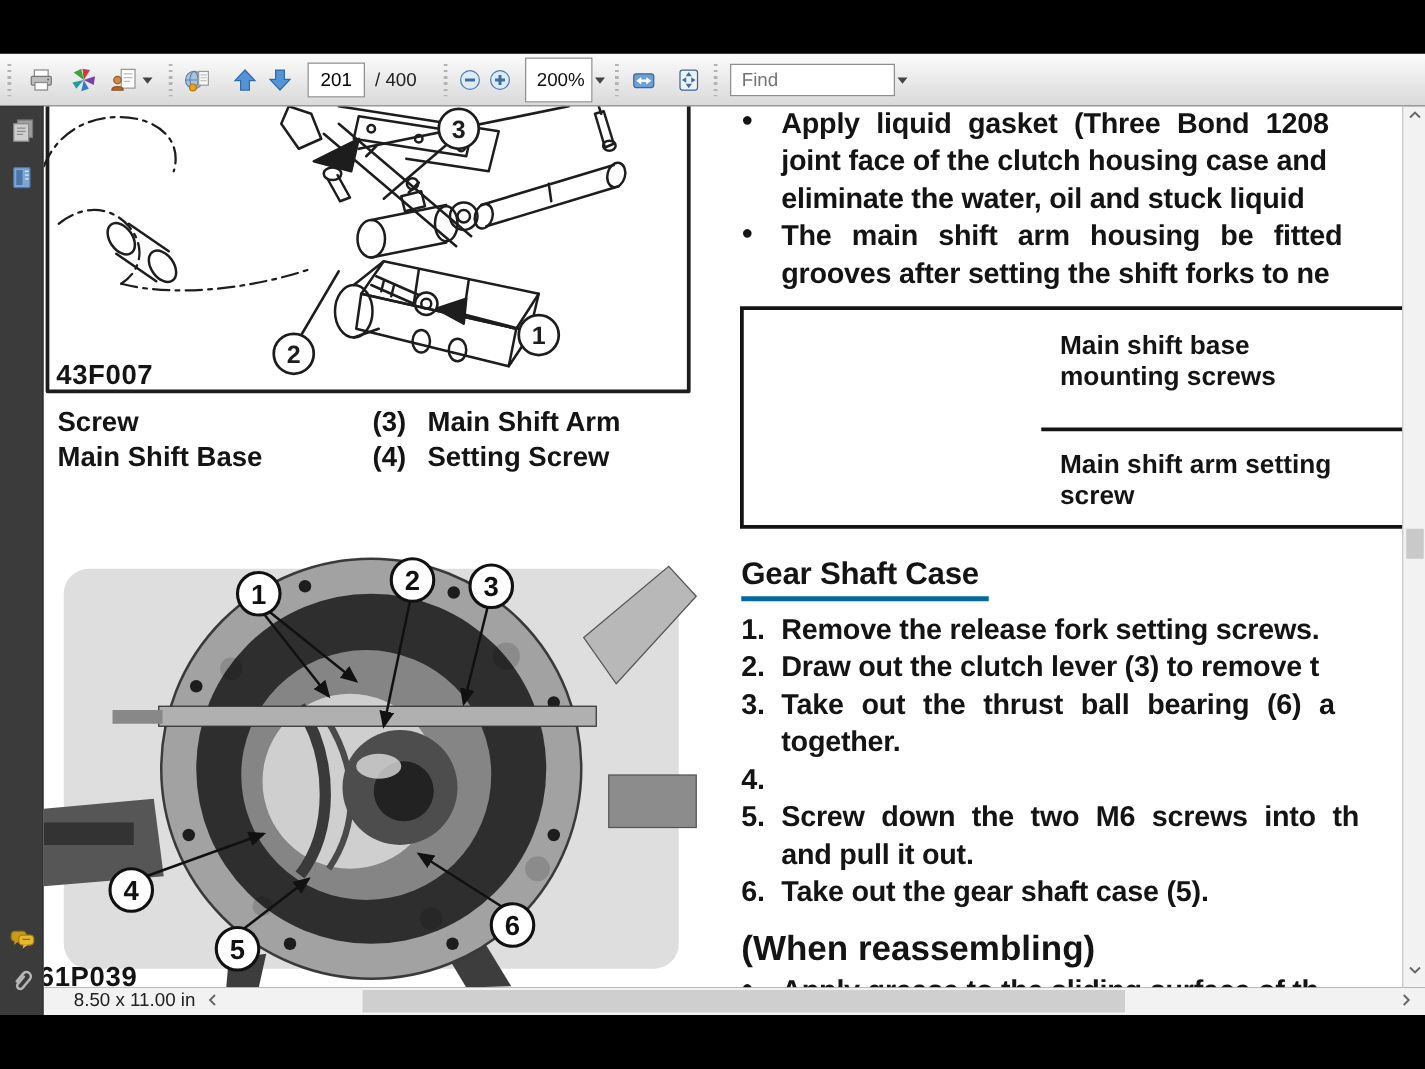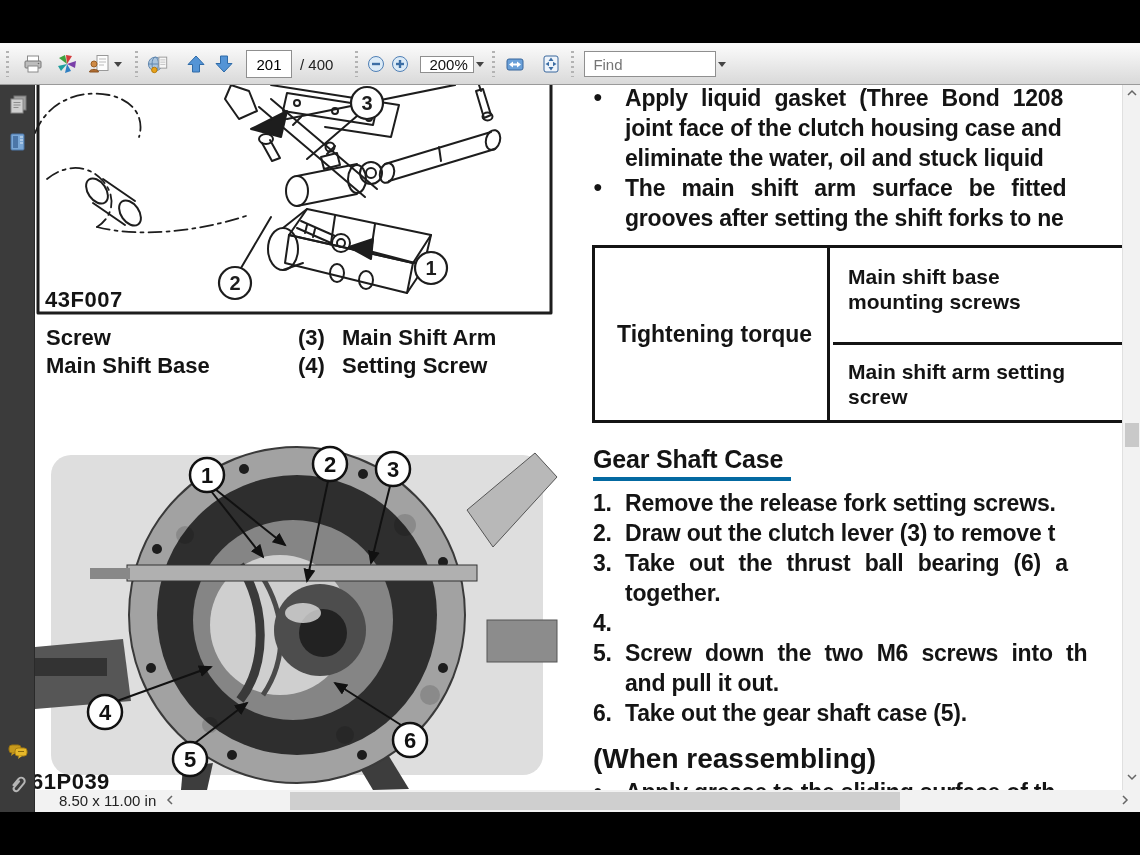--- a/index.html
+++ b/index.html
@@ -17,21 +17,21 @@
     background:repeating-linear-gradient(to bottom,#b3b3b3 0 2px,transparent 2px 5px);}
   .tbtn{background:transparent;border:1px solid transparent;border-radius:3px;
     width:28px;height:30px;padding:2px;display:flex;align-items:center;justify-content:center;cursor:pointer;}
   .caretb{background:transparent;border:none;width:12px;height:28px;padding:0;cursor:pointer;
     display:flex;align-items:center;justify-content:center;}
   .caret{width:0;height:0;border-left:4px solid transparent;border-right:4px solid transparent;
     border-top:5px solid #444;}
   .page-input{width:40px;height:24px;border:1px solid #8f8f8f;background:#fff;
     font:15px "Liberation Sans",sans-serif;text-align:center;margin-left:8px;}
   .page-total{font:15px "Liberation Sans",sans-serif;color:#222;margin:0 16px 0 8px;white-space:nowrap;}
-  .zoom-box{width:54px;height:17px;border:1px solid #8f8f8f;background:#fff;margin-left:8px;
+  .zoom-box{width:54px;height:36px;border:1px solid #8f8f8f;background:#fff;margin-left:8px;
     font:15px "Liberation Sans",sans-serif;color:#111;display:flex;align-items:center;padding-left:8px;box-sizing:border-box;}
   .find-input{width:132px;height:26px;border:1px solid #8f8f8f;background:#fff;margin-left:4px;
     font:15px "Liberation Sans",sans-serif;padding-left:8px;box-sizing:border-box;}
   
   .rail{position:absolute;left:0;top:85px;width:35px;height:727px;background:#3b3b3b;
     border-right:1px solid #2a2a2a;box-sizing:border-box;}
   .rail .ricon{position:absolute;left:6px;width:24px;height:24px;cursor:pointer;}
   
   .doc{position:absolute;left:35px;top:85px;width:1087px;height:705px;background:#fff;
     overflow:hidden;color:#141414;}
@@ -349,42 +349,39 @@
         <text x="155" y="352">5</text>
         <text x="375" y="333">6</text>
       </g>
     </svg>
     <div class="figlabel" style="left:-4px;top:684px">61P039</div>
 
     <div class="rcol">
       <div class="ln b ws1" style="top:0"><span>Apply liquid gasket (Three Bond 1208</span></div>
       <div class="ln" style="top:60px"><span>eliminate the water, oil and stuck liquid</span></div>
       <div class="ln" style="top:30px"><span>joint face of the clutch housing case and</span></div>
-      <div class="ln b ws2" style="top:90px"><span>The main shift arm surface be fitted</span></div>
+      <div class="ln b ws2" style="top:90px"><span>The main shift arm housing be fitted</span></div>
       <div class="ln" style="top:120px"><span>grooves after setting the shift forks to ne</span></div>
 
       <div class="heading" style="top:360px">Gear Shaft Case</div>
 
       <div class="ln" style="top:405px"><span class="n">1.</span><span>Remove the release fork setting screws.</span></div>
       <div class="ln" style="top:435px"><span class="n">2.</span><span>Draw out the clutch lever (3) to remove t</span></div>
       <div class="ln ws3" style="top:465px"><span class="n">3.</span><span>Take out the thrust ball bearing (6) a</span></div>
       <div class="ln" style="top:495px"><span>together.</span></div>
       <div class="ln" style="top:525px"><span class="n">4.</span></div>
       <div class="ln ws1" style="top:555px"><span class="n">5.</span><span>Screw down the two M6 screws into th</span></div>
       <div class="ln" style="top:585px"><span>and pull it out.</span></div>
       <div class="ln" style="top:615px"><span class="n">6.</span><span>Take out the gear shaft case (5).</span></div>
 
       <div class="subheading" style="top:658px">(When reassembling)</div>
       <div class="ln b" style="top:694px"><span>Apply grease to the sliding surface of th</span></div>
     </div>
 
     <div class="ttable">
-      <div class="tleft">
-        <span>Tightening torque</span>
-      </div>
       <div class="tright">
         <div class="trow r1">
           <div>Main shift base</div>
           <div>mounting screws</div>
         </div>
         <div class="trow r2">
           <div>Main shift arm setting</div>
           <div>screw</div>
         </div>
       </div>

